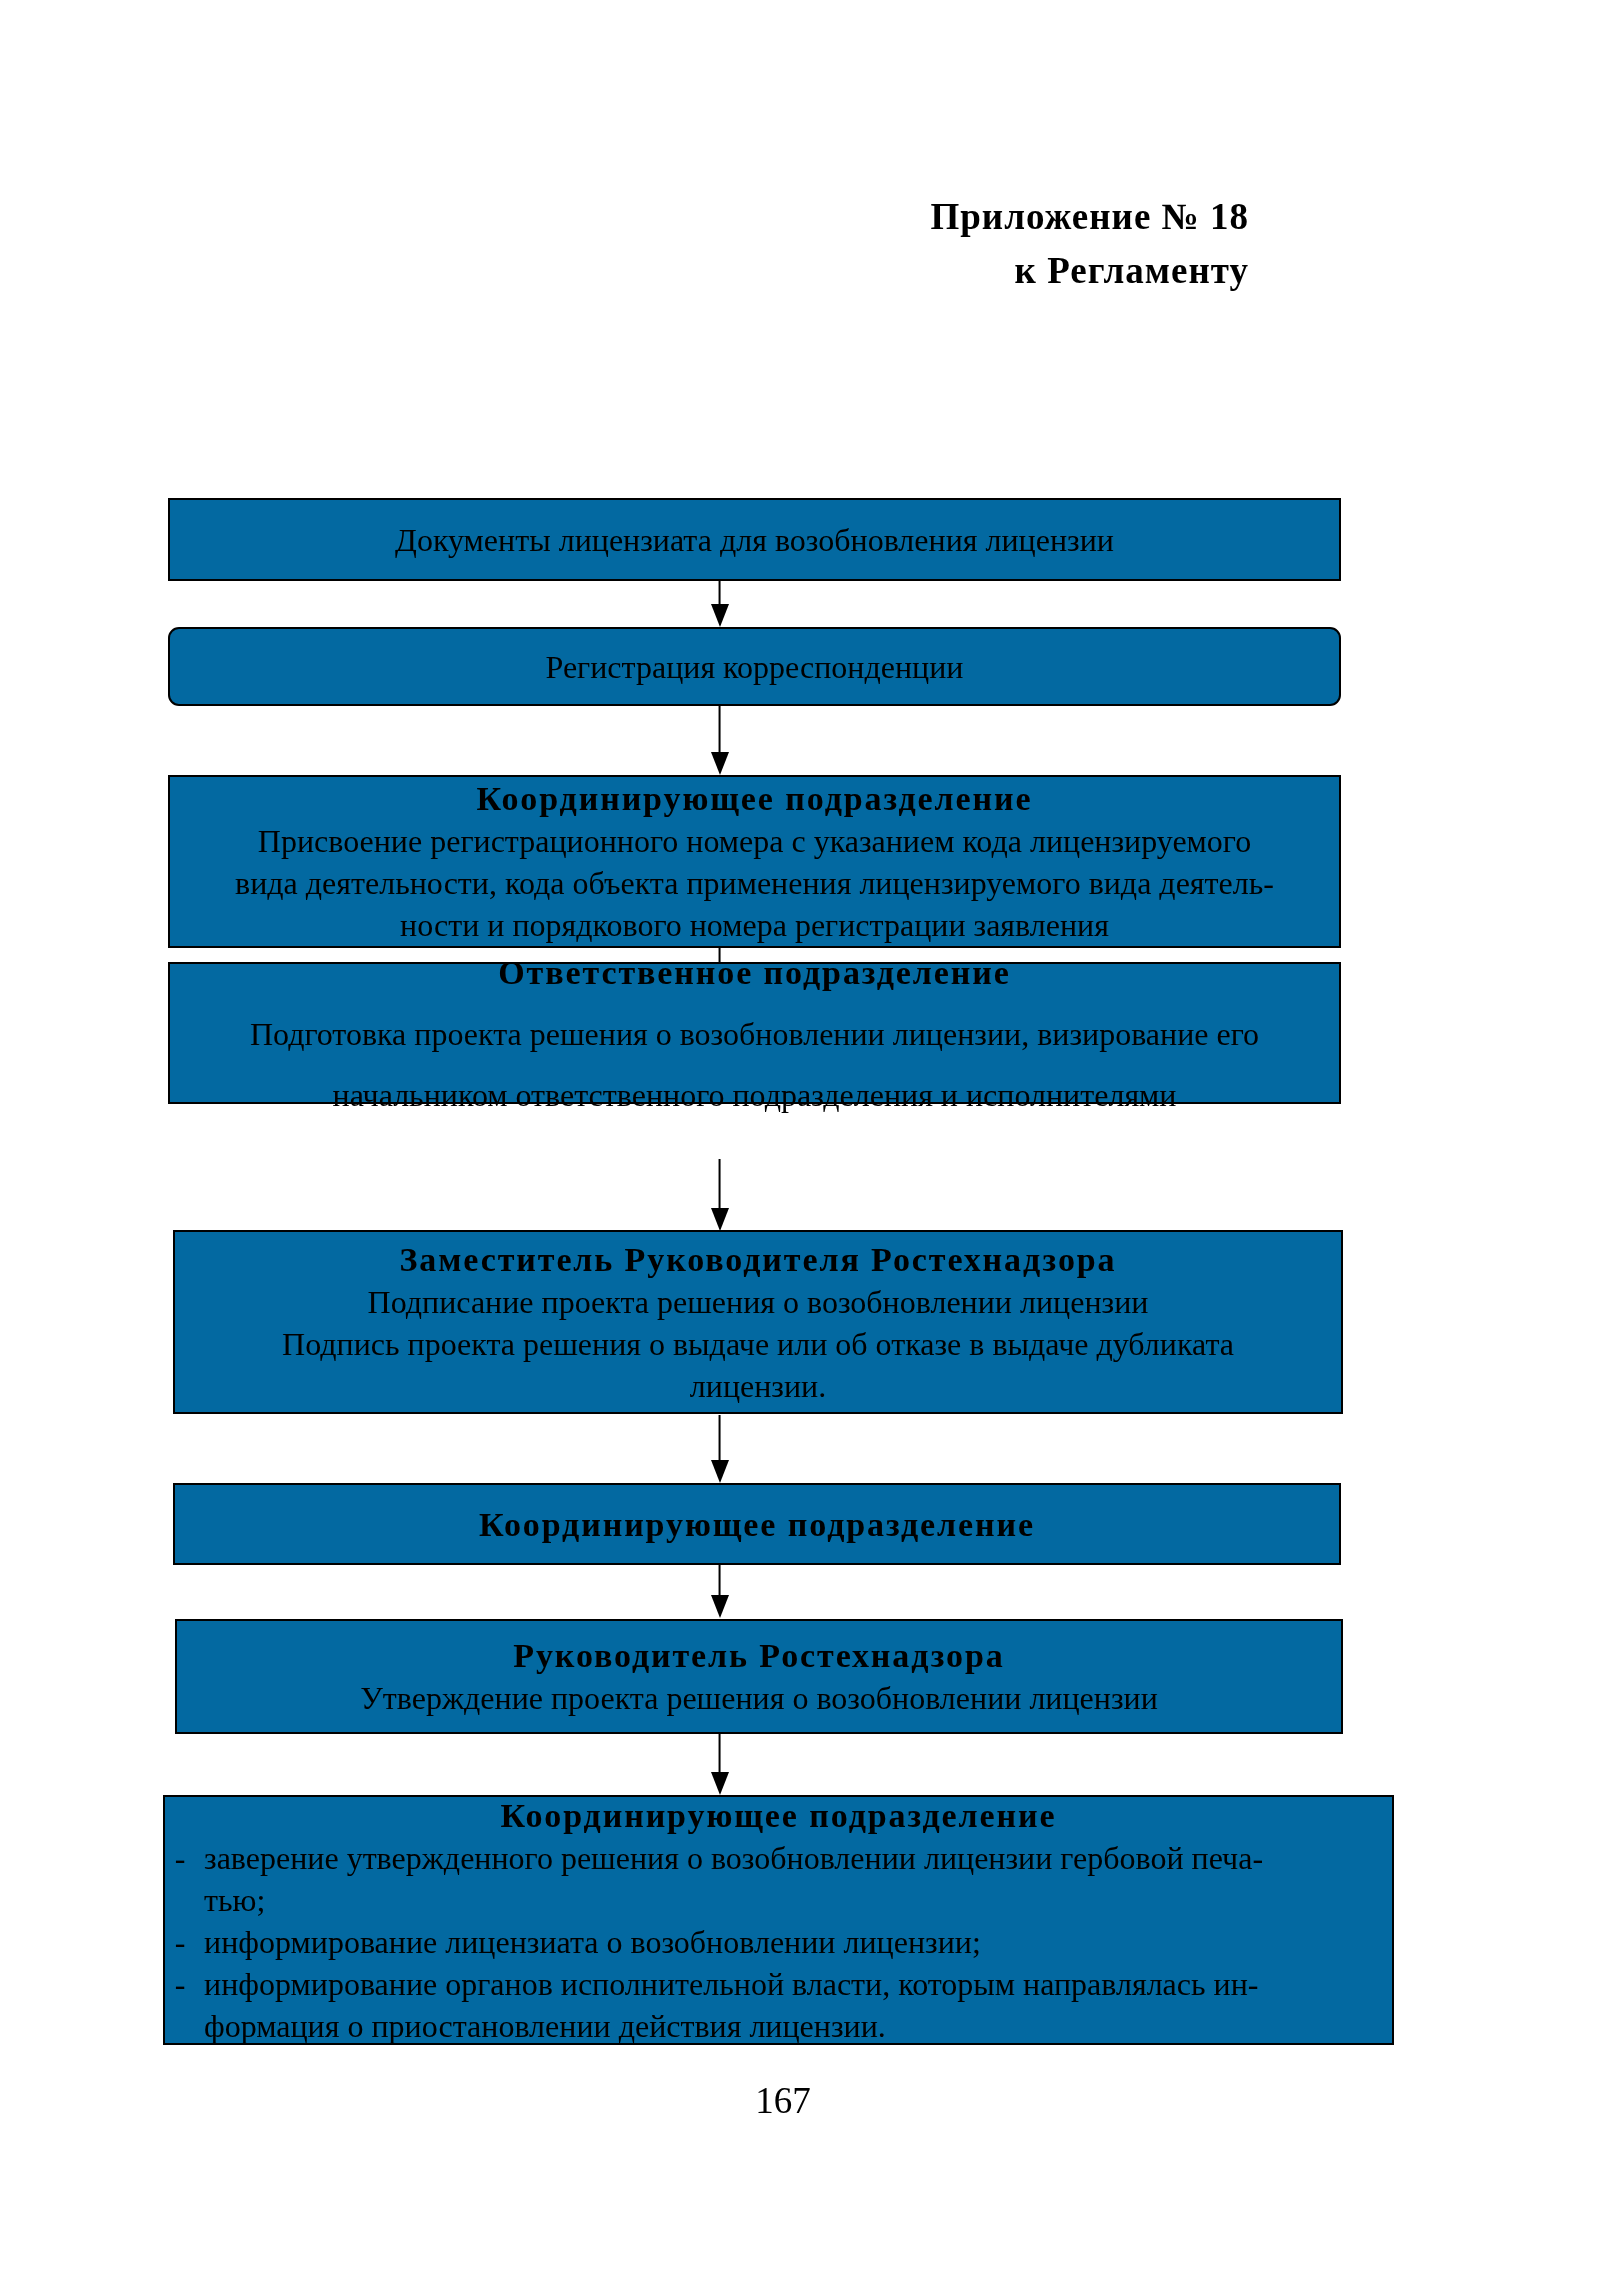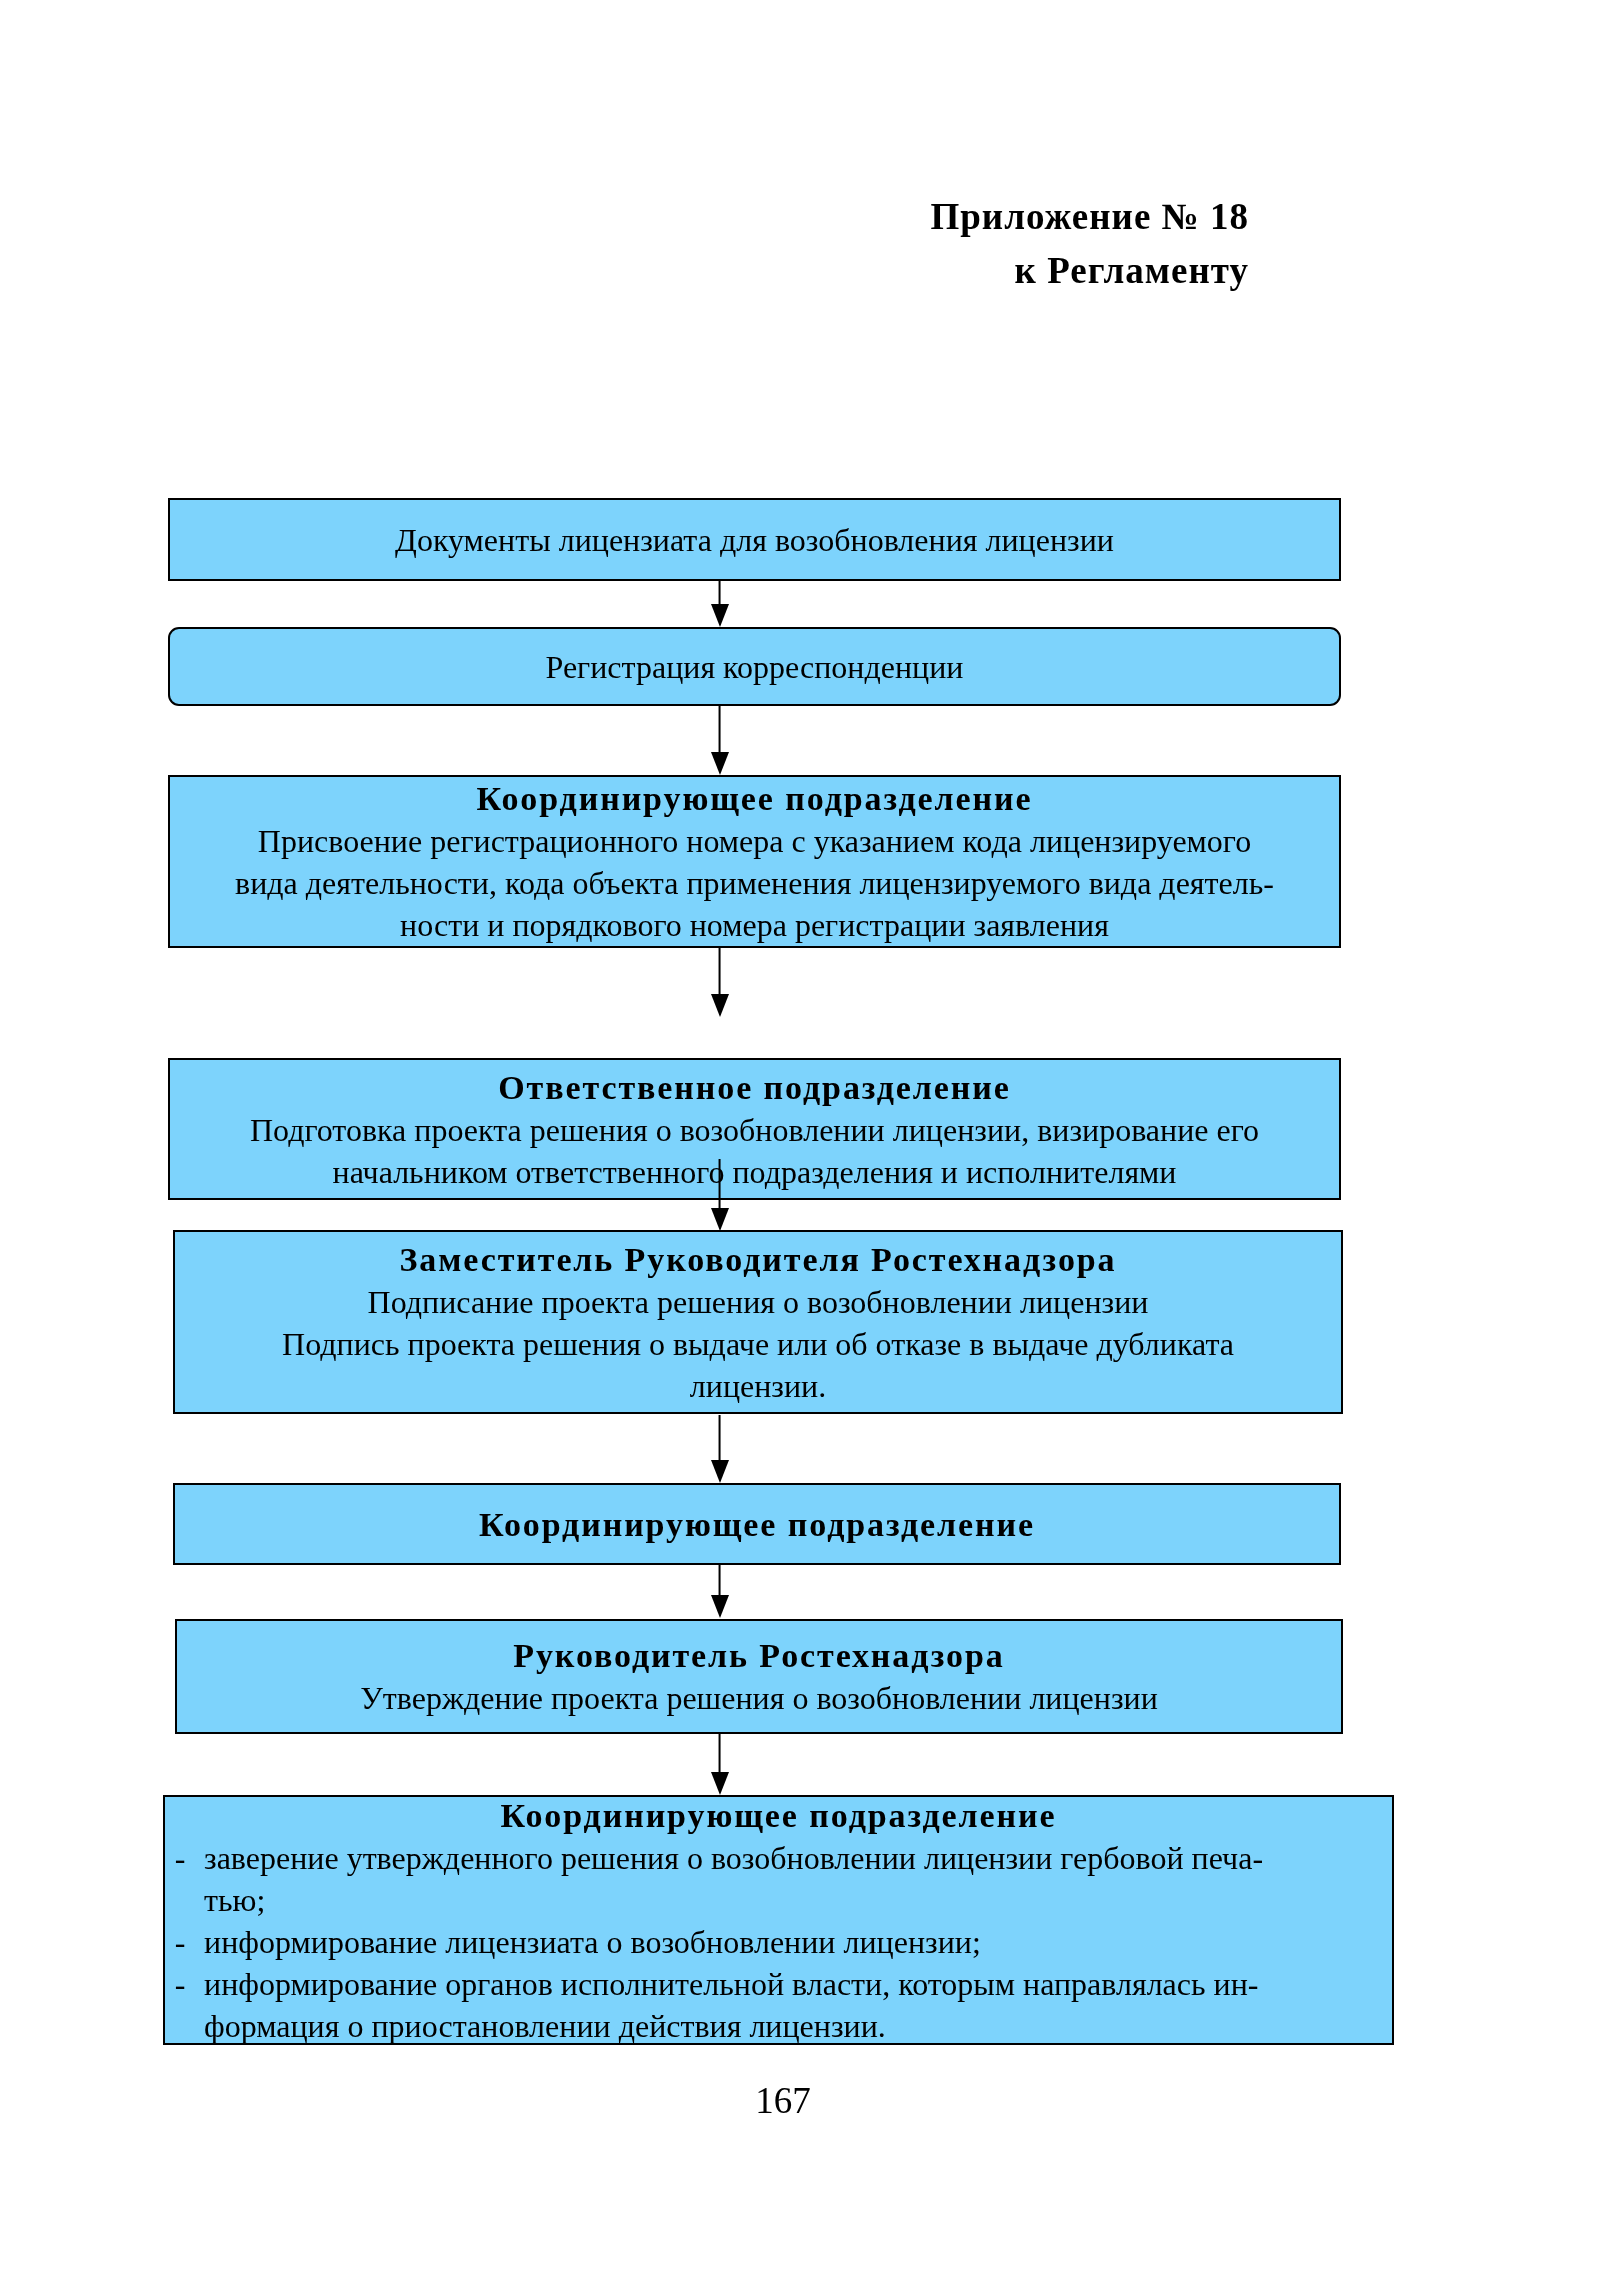--- a/index.html
+++ b/index.html
@@ -39,21 +39,21 @@
     text-align: center;
     font-size: 39px;
     line-height: 56px;
     white-space: nowrap;
   }
 
   
   .box {
     position: absolute;
     border: 2.9px solid #000000;
-    background: #7dd3fc;
+    background: #0369a1;
     display: flex;
     flex-direction: column;
     justify-content: center;
     align-items: center;
     box-sizing: border-box;
   }
   .box .heading {
     font-weight: 700;
     font-size: 34px;
     letter-spacing: 1.9px;
@@ -162,21 +162,21 @@
     <div class="line">Присвоение регистрационного номера с указанием кода лицензируемого</div>
     <div class="line">вида деятельности, кода объекта применения лицензируемого вида деятель-</div>
     <div class="line">ности и порядкового номера регистрации заявления</div>
   </div>
 
   <div class="arrow" style="left:707px; top:948px; height:69px;">
     <div class="shaft"></div>
     <div class="head"></div>
   </div>
 
-  <div class="box" style="left:168px; top:1058px; width:1173px; height:142px;">
+  <div class="box" style="left:168px; top:962px; width:1173px; height:142px;gap:19px;">
     <div class="heading">Ответственное подразделение</div>
     <div class="line">Подготовка проекта решения о возобновлении лицензии, визирование его</div>
     <div class="line">начальником ответственного подразделения и исполнителями</div>
   </div>
 
   <div class="arrow" style="left:707px; top:1159px; height:72px;">
     <div class="shaft"></div>
     <div class="head"></div>
   </div>
 

